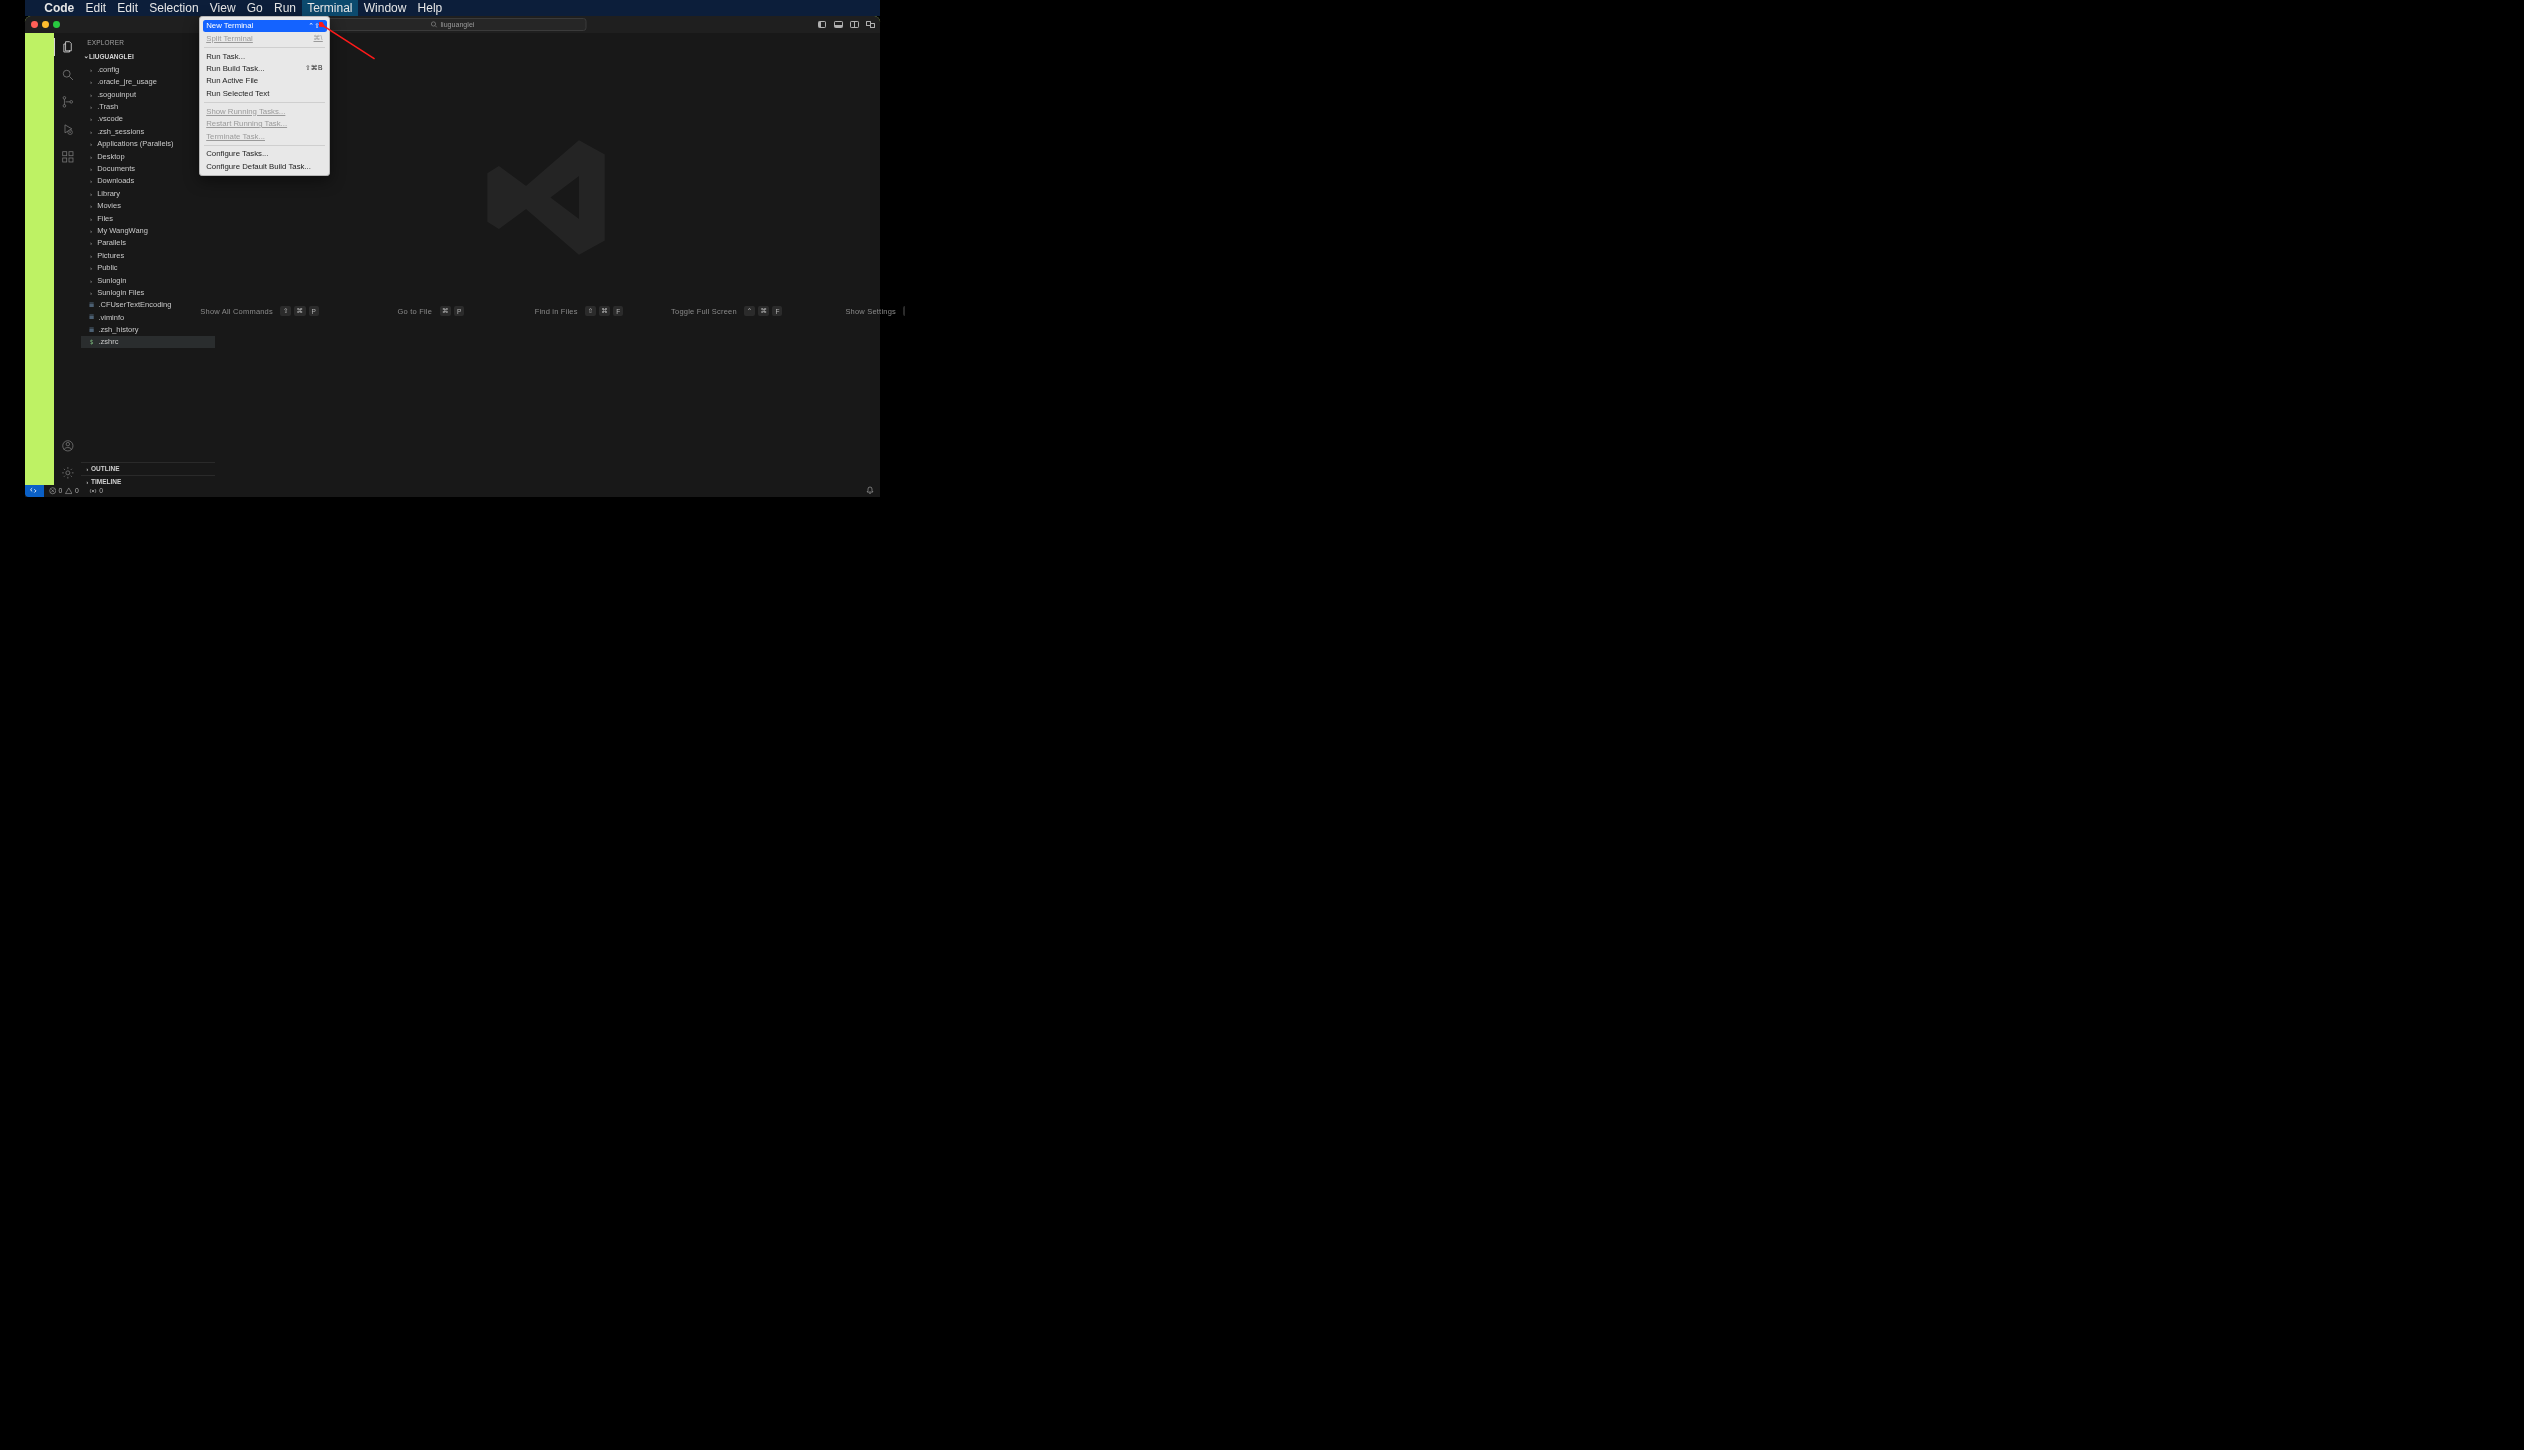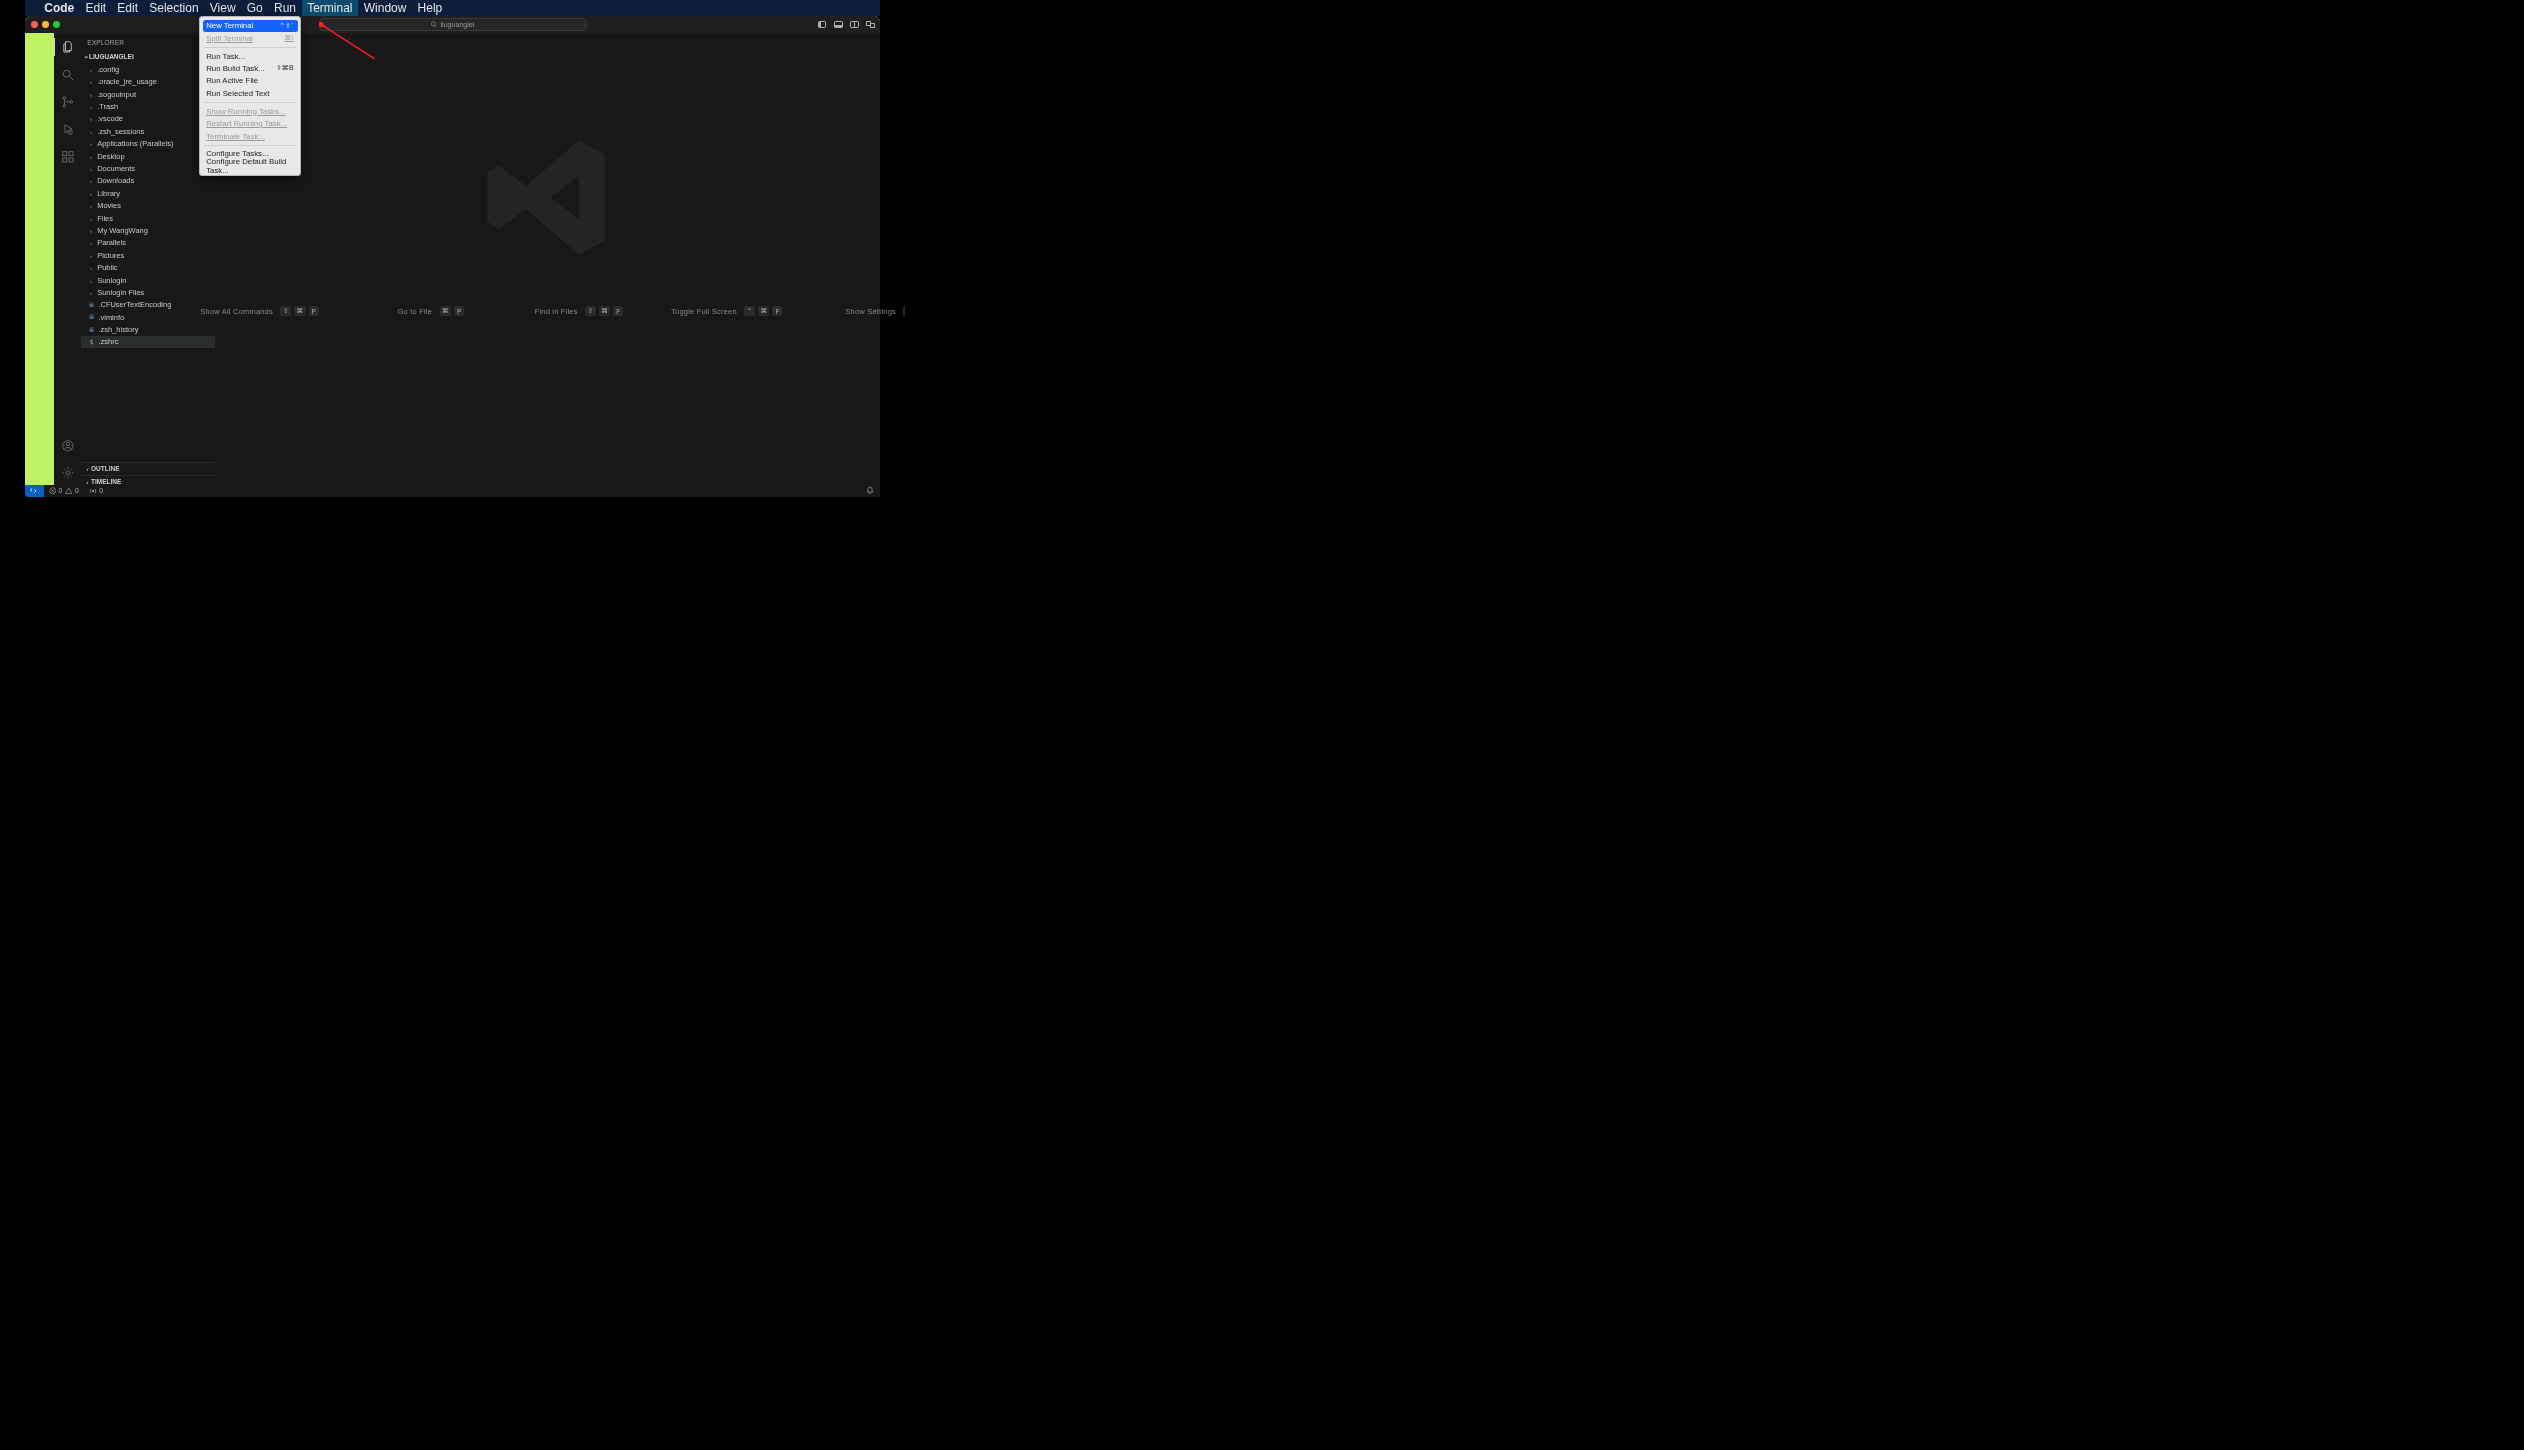--- a/index.html
+++ b/index.html
@@ -63,21 +63,21 @@
 .shortcut-row .keys { display:flex; gap:3.1px;}
 .key { background:#2b2b2b; border-radius:1.9px; min-width:10px; height:10px; padding:0 2.5px; display:flex; align-items:center; justify-content:center; font-size:6.5px; color:#b5b5b5;}
 
 .statusbar { position:absolute; left:25px; right:25px; bottom:23px; height:12.4px; background:#181818; display:flex; align-items:center; color:#b0b0b0; font-size:6.8px;}
 .statusbar .remote { width:18.6px; height:100%; background:#0a60c7; display:flex; align-items:center; justify-content:center; color:#fff; font-size:7.5px; border-bottom-left-radius: 3.7px;}
 .statusbar .seg { padding: 0 5px; display:flex; align-items:center; gap:2.5px;}
 .statusbar .spacer{ flex:1;}
 .bell{ margin-right:6.2px; font-size:8px;}
 
 
-.menu { position:absolute; left: 199px; top:16px; width:102px; background:#e8e8e8; border:0.6px solid #b8b8b8; border-radius:3.1px; box-shadow: 0 5px 15px rgba(0,0,0,.45); padding:2.5px 0; font-size:7.8px; z-index:50;}
+.menu { position:absolute; left: 199px; top:16px; width:131px; background:#e8e8e8; border:0.6px solid #b8b8b8; border-radius:3.1px; box-shadow: 0 5px 15px rgba(0,0,0,.45); padding:2.5px 0; font-size:7.8px; z-index:50;}
 .menu .row { height:12.4px; display:flex; align-items:center; justify-content:space-between; padding:0 6.2px; color:#222;}
 .menu .row.hl { background:#1463ff; color:#fff; border-radius:2.5px; margin:0 2.5px; padding:0 3.7px;}
 .menu .row.disabled { color:#9a9a9a;text-decoration:underline;}
 .menu .sep { height:0.6px; background:#cfcfcf; margin:2.5px 3.7px;}
 .menu .short { font-size:6.8px; letter-spacing:0.3px;}
 
 
 .arrow-annot { position:absolute; left:319px; top:22.4px; z-index:60; pointer-events:none;}
 
 .chev-down-icon::before { content:'⌄'; display:inline-block; transform: translateY(-1.2px); }

